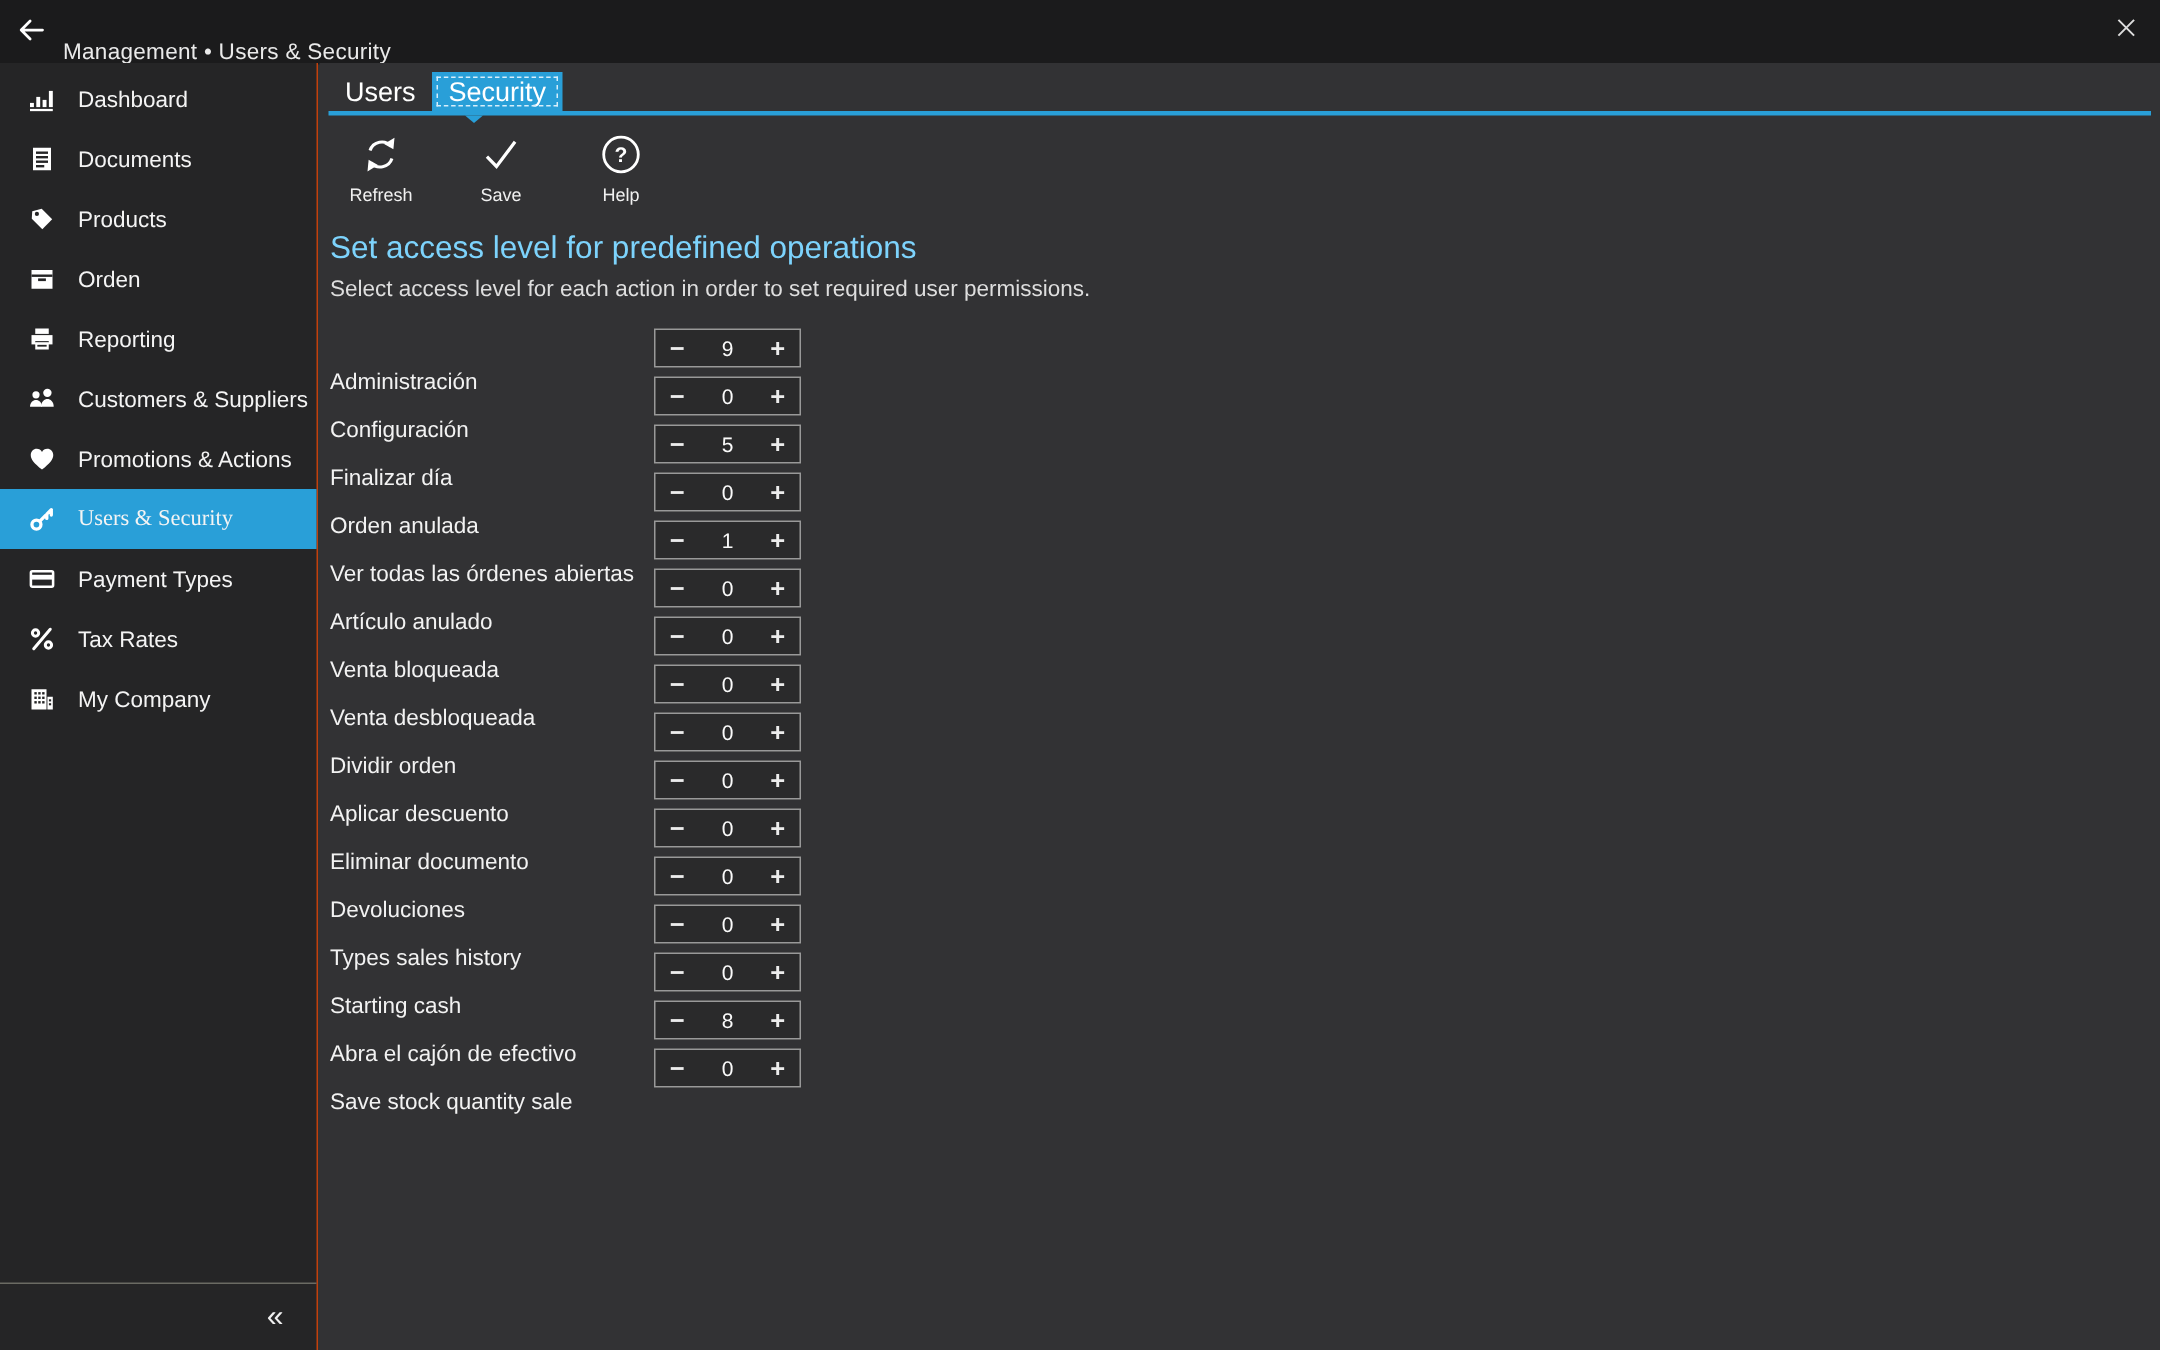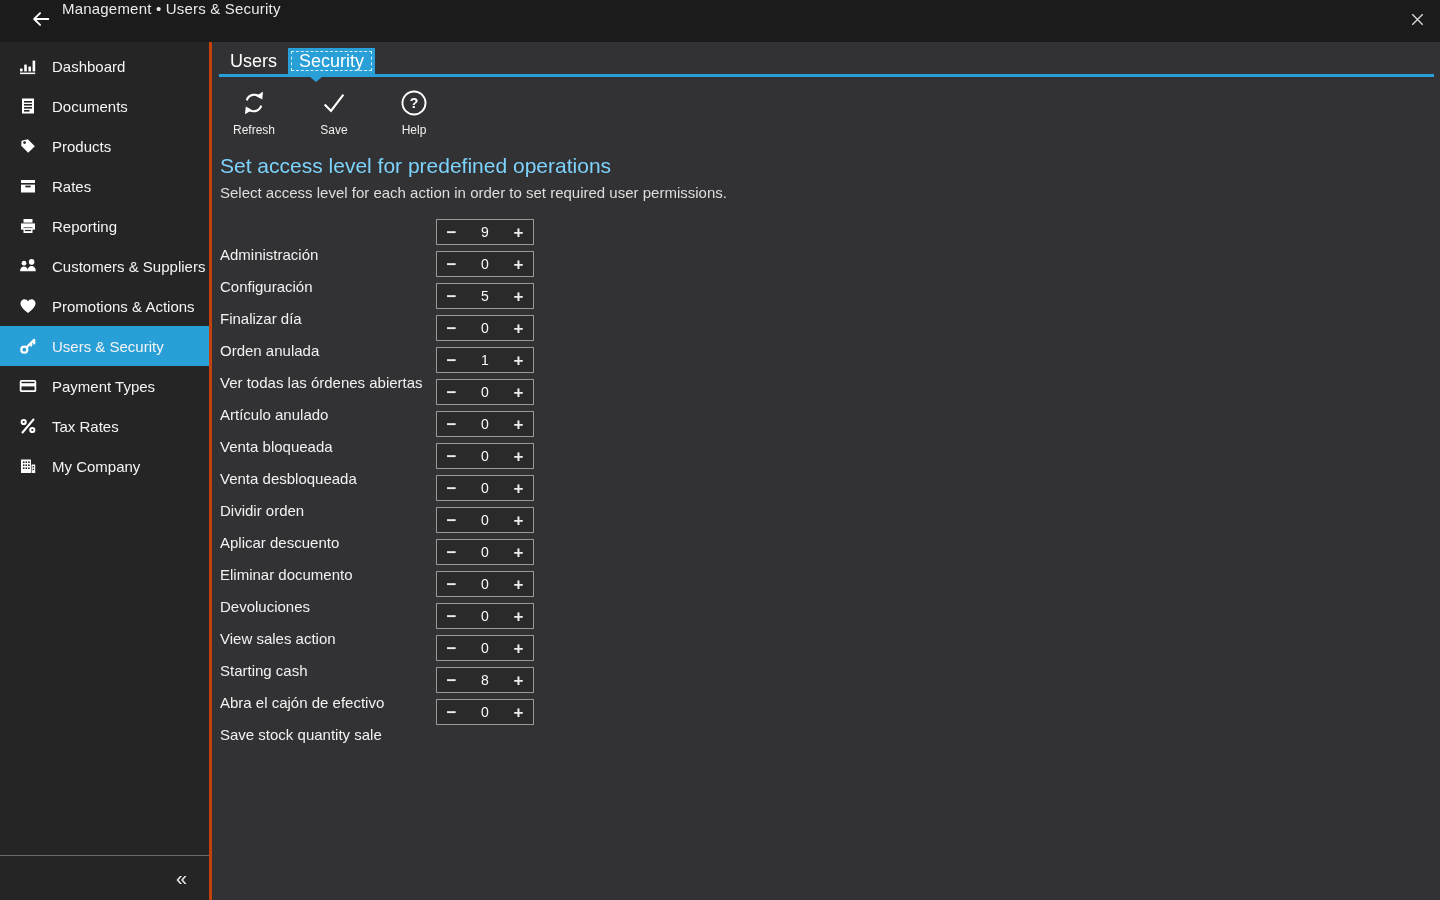--- a/index.html
+++ b/index.html
@@ -9,42 +9,42 @@
     background: #323234;
     color: #f0f0f0;
     overflow: hidden;
     cursor: default;
   }
   .app { position: relative; width: 1440px; height: 900px; }
 
   
   .topbar {
     position: absolute; top: 0; left: 0; width: 1440px; height: 43px;
-    background: #1b1b1c; display: flex; align-items: flex-start; padding-left: 20px;
+    background: #1b1b1c; display: flex; align-items: flex-end;
   }
   .back-btn {
     width: 42px; height: 42px; display: flex; align-items: center; justify-content: center;
   }
   .topbar-title { font-size: 15px; color: #eaeaea; letter-spacing: .2px; }
   .close-btn {
     position: absolute; right: 6px; top: 5px; width: 34px; height: 32px;
     display: flex; align-items: center; justify-content: center;
   }
 
   
   .sidebar {
     position: absolute; top: 42px; left: 0; width: 212px; bottom: 0;
-    background: #252526; border-right: 3px solid #c2410c;
+    background: #252526; border-right: 1px solid #c2410c;
     display: flex; flex-direction: column;
   }
   .nav { padding-top: 4px; flex: 1; }
   .nav-item {
     height: 40px; display: flex; align-items: center; padding-left: 18px; gap: 14px;
   }
-  .nav-item.selected { background: #299fd8; }
+  .nav-item.selected { background: #299fd8; font-family: Liberation Serif, serif; }
   .nav-icon { width: 20px; height: 20px; flex: 0 0 20px; display: flex; align-items: center; justify-content: center; }
   .nav-icon svg { width: 20px; height: 20px; }
   .nav-label { font-size: 15px; color: #f4f4f4; white-space: nowrap; }
   .sidebar-footer {
     height: 45px; border-top: 1px solid #6b6b63;
     display: flex; align-items: center; justify-content: flex-end; padding-right: 14px;
   }
   .collapse-btn { font-size: 20px; color: #f0f0f0; line-height: 1; padding: 4px 8px; }
 
   
@@ -160,21 +160,21 @@
       </div>
 
       <div class="nav-item">
         <span class="nav-icon">
           <svg viewBox="0 0 20 20">
               <rect x="3" y="4" width="14" height="12.5" fill="#fff"></rect>
               <rect x="3" y="7" width="14" height="1.6" fill="#252526"></rect>
               <rect x="7.4" y="9.6" width="5.2" height="1.8" fill="#252526"></rect>
             </svg>
         </span>
-        <span class="nav-label">Rates</span>
+        <span class="nav-label">Orden</span>
       </div>
 
       <div class="nav-item">
         <span class="nav-icon">
           <svg viewBox="0 0 20 20">
               <rect x="5.5" y="3" width="9" height="3.6" fill="#fff"></rect>
               <rect x="3" y="7.4" width="14" height="6.2" fill="#fff"></rect>
               <rect x="5.5" y="11.4" width="9" height="0.9" fill="#252526"></rect>
               <rect x="5.5" y="12.3" width="9" height="4.7" fill="#fff"></rect>
               <rect x="6.9" y="13.9" width="6.2" height="1.2" fill="#252526"></rect>
@@ -418,21 +418,21 @@
         <div class="op-row">
           <span class="op-label">Devoluciones</span>
           <div class="stepper">
             <span class="stepper-btn">−</span>
             <span class="stepper-value">0</span>
             <span class="stepper-btn">+</span>
           </div>
         </div>
 
         <div class="op-row">
-          <span class="op-label">View sales action</span>
+          <span class="op-label">Types sales history</span>
           <div class="stepper">
             <span class="stepper-btn">−</span>
             <span class="stepper-value">0</span>
             <span class="stepper-btn">+</span>
           </div>
         </div>
 
         <div class="op-row">
           <span class="op-label">Starting cash</span>
           <div class="stepper">

